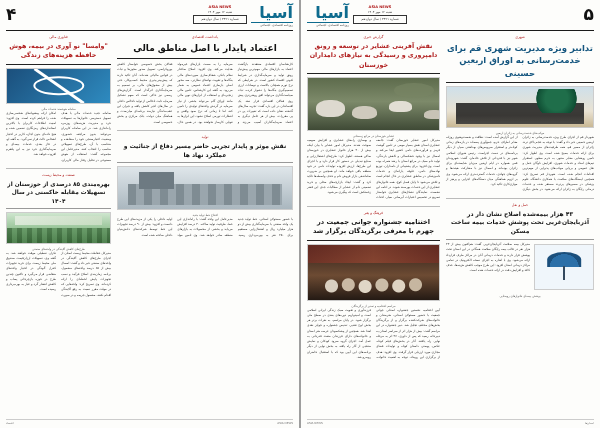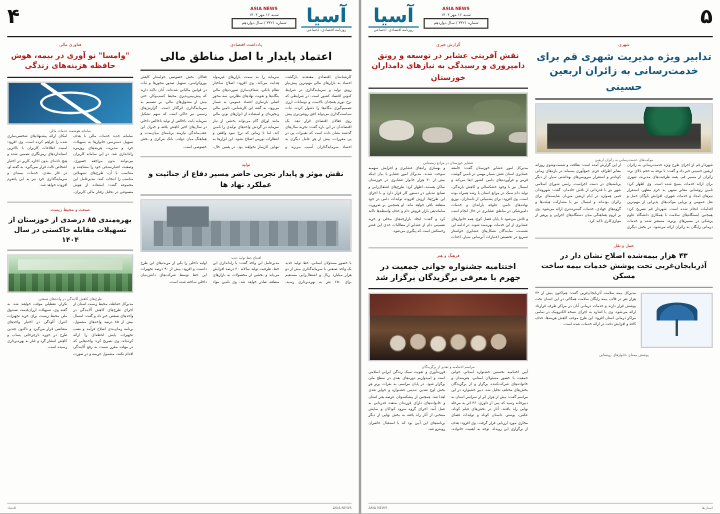--- a/index.html
+++ b/index.html
@@ -28,21 +28,21 @@
   .pagenum{
     font-size:17px;font-weight:bold;color:#111;line-height:1;
     padding-top:1px;
   }
   .mast-meta{font-size:3.2px;line-height:1.5;color:#333;text-align:center;}
   .mast-meta .l1{font-size:3.6px;color:#b01d1d;font-weight:bold;}
   .mast-box{
     border:0.7px solid #333;padding:1px 3px;text-align:center;min-width:46px;
   }
   .logo{
-    display:flex;flex-direction:column;align-items:center;line-height:1;
+    display:flex;flex-direction:column;align-items:flex-start;line-height:1;
   }
   .logo .word{
     font-size:16px;font-weight:bold;color:#0e6b8e;letter-spacing:-1px;
   }
   .logo .sub{font-size:3px;color:#444;margin-top:1px;}
   .logo .rule{width:42px;height:1px;background:#0e6b8e;margin-top:1px;}
   
   .headline{
     font-size:8.5px;font-weight:bold;color:#111;text-align:center;
     line-height:1.45;margin:3px 0 3px 0;
@@ -172,21 +172,21 @@
         </div>
       </div>
     </div>
 
     <div style="display:flex;gap:6px;height:395px;">
 
       <div style="width:148px;">
 
         <div class="block">
           <div class="kicker">شهری</div>
-          <div class="headline blue">تدابیر ویژه مدیریت شهری قم برای خدمت‌رسانی به زائران اربعین حسینی</div>
+          <div class="headline blue">تدابیر ویژه مدیریت شهری قم برای خدمت‌رسانی به اوراق اربعین حسینی</div>
           <div class="rulebar"></div>
           <div class="photo ph-flags" style="height:40px;"></div>
           <div class="cap">موکب‌های خدمت‌رسانی به زائران اربعین</div>
           <div class="body cols2">شهردار قم از اجرای طرح ویژه خدمت‌رسانی به زائران اربعین حسینی خبر داد و گفت: با توجه به حجم بالای تردد زائران از مسیر قم، همه ظرفیت‌های مدیریت شهری برای ارائه خدمات بسیج شده است. وی اظهار کرد: تامین روشنایی معابر منتهی به حرم مطهر، استقرار تیم‌های امداد و خدمات شهری، افزایش ناوگان حمل و نقل عمومی و برپایی موکب‌های پذیرایی از مهم‌ترین اقدامات انجام شده است. شهردار قم تصریح کرد: همچنین ایستگاه‌های سلامت با همکاری دانشگاه علوم پزشکی در مسیرهای پرتردد مستقر شده و خدمات درمانی رایگان به زائران ارائه می‌شود. در بخش دیگری از این گزارش آمده است: نظافت و شست‌وشوی روزانه معابر اطراف حرم، جمع‌آوری پسماند در بازه‌های زمانی کوتاه‌تر و استقرار سرویس‌های بهداشتی سیار، از دیگر برنامه‌های در دست اجراست. رئیس شورای اسلامی شهر نیز با قدردانی از تلاش خادمان، گفت: شهروندان قمی همواره در ایام اربعین میزبان شایسته‌ای برای زائران بوده‌اند و امسال نیز با مشارکت هیئت‌ها و گروه‌های جهادی، خدمات گسترده‌تری ارائه می‌شود. وی بر لزوم هماهنگی میان دستگاه‌های اجرایی و پرهیز از موازی‌کاری تاکید کرد.</div>
         </div>
 
         <div class="sep"></div>
 
         <div class="block">
           <div class="kicker">حمل و نقل</div>

